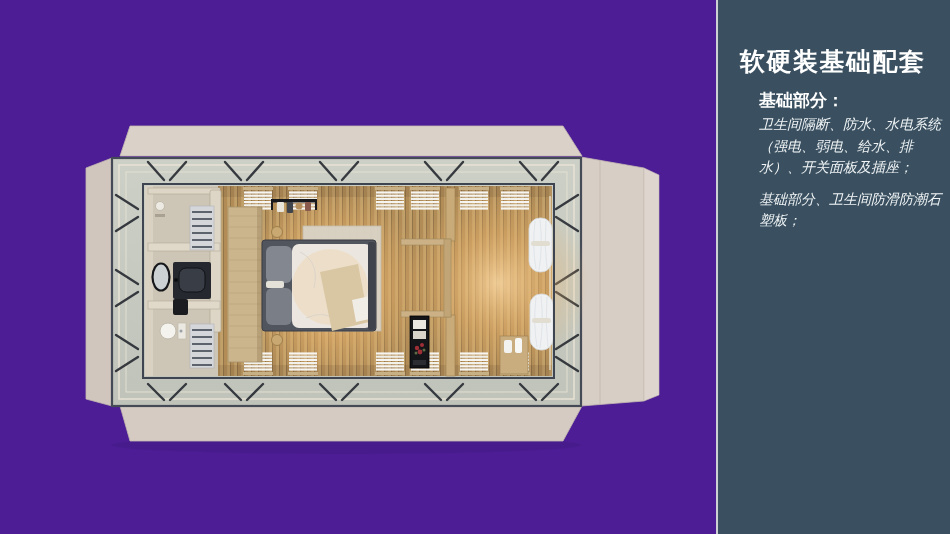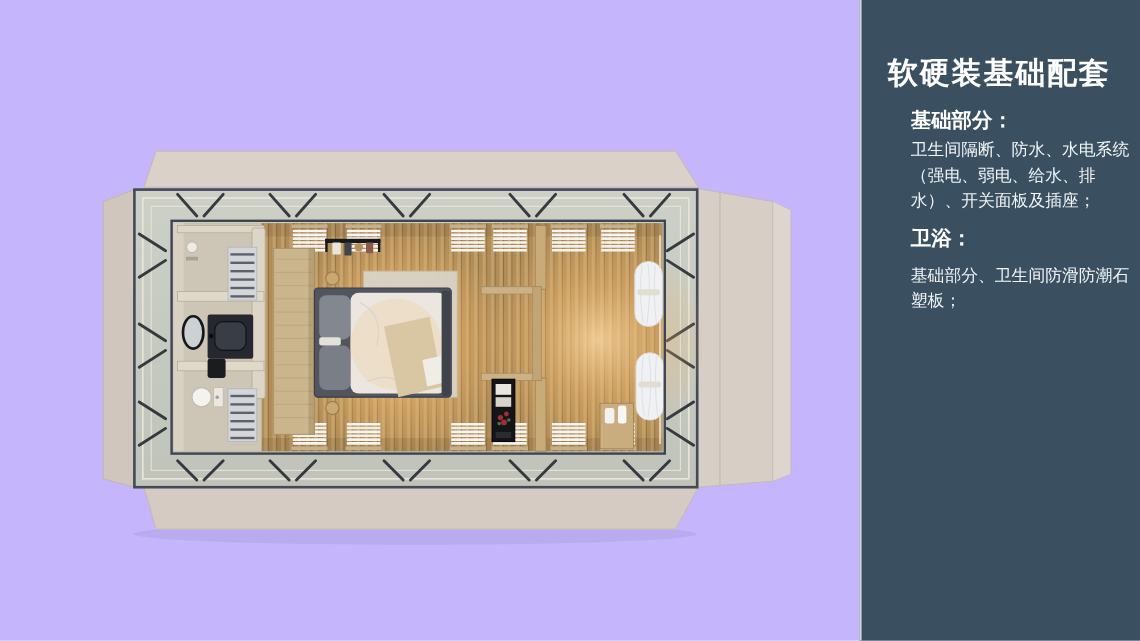--- a/index.html
+++ b/index.html
@@ -1,36 +1,36 @@
 <!DOCTYPE html>
 <html><head>
 <meta charset="utf-8">
 <style>
   html,body{margin:0;padding:0;}
   body{
     width:950px;height:534px;background:#ffffff;
     font-family:"Liberation Sans","DejaVu Sans",sans-serif;
     overflow:hidden;
   }
-  .stage{position:relative;width:950px;height:534px;background:#c4b5fd;}
+  .stage{position:relative;width:950px;height:534px;background:#4c1d95;}
   .render-area{position:absolute;left:0;top:0;width:716px;height:534px;}
   .render-area svg{display:block;width:716px;height:534px;}
   .panel{
     position:absolute;left:716px;top:0;width:234px;height:534px;
     background:#3a5060;border-left:2px solid #cdd1d3;box-sizing:border-box;
     color:#ffffff;
   }
   .panel-title{
     margin:46px 8px 0 22px;font-size:25px;line-height:30px;
     font-weight:bold;letter-spacing:1.5px;color:#ffffff;
   }
   .panel-body{margin:15px 6px 0 41px;}
   .sec{margin:0 0 10px 0;width:187px;}
   .sec h2{margin:0 0 3px 0;font-size:17px;line-height:20px;font-weight:bold;color:#ffffff;}
-  .sec p{margin:0;font-size:14px;line-height:21.5px;color:#f0f4f6;word-break:break-all;}
+  .sec p{margin:0;font-size:14px;line-height:21.5px;color:#f0f4f6;word-break:break-all;font-style:italic;}
 </style>
 </head>
 <body>
 
 <div class="stage">
 
   <div class="render-area">
   <svg viewBox="0 0 716 534" xmlns="http://www.w3.org/2000/svg">
     <defs>
       <pattern id="slats" width="7" height="8" patternUnits="userSpaceOnUse">
@@ -256,21 +256,20 @@
   </div>
 
   <aside class="panel">
     <h1 class="panel-title">软硬装基础配套</h1>
     <div class="panel-body">
       <section class="sec">
         <h2>基础部分：</h2>
         <p>卫生间隔断、防水、水电系统（强电、弱电、给水、排水）、开关面板及插座；</p>
       </section>
       <section class="sec">
-        <h2>卫浴：</h2>
       </section>
       <section class="sec">
         <p>基础部分、卫生间防滑防潮石塑板；</p>
       </section>
     </div>
   </aside>
 
 </div>
 
 </body></html>

